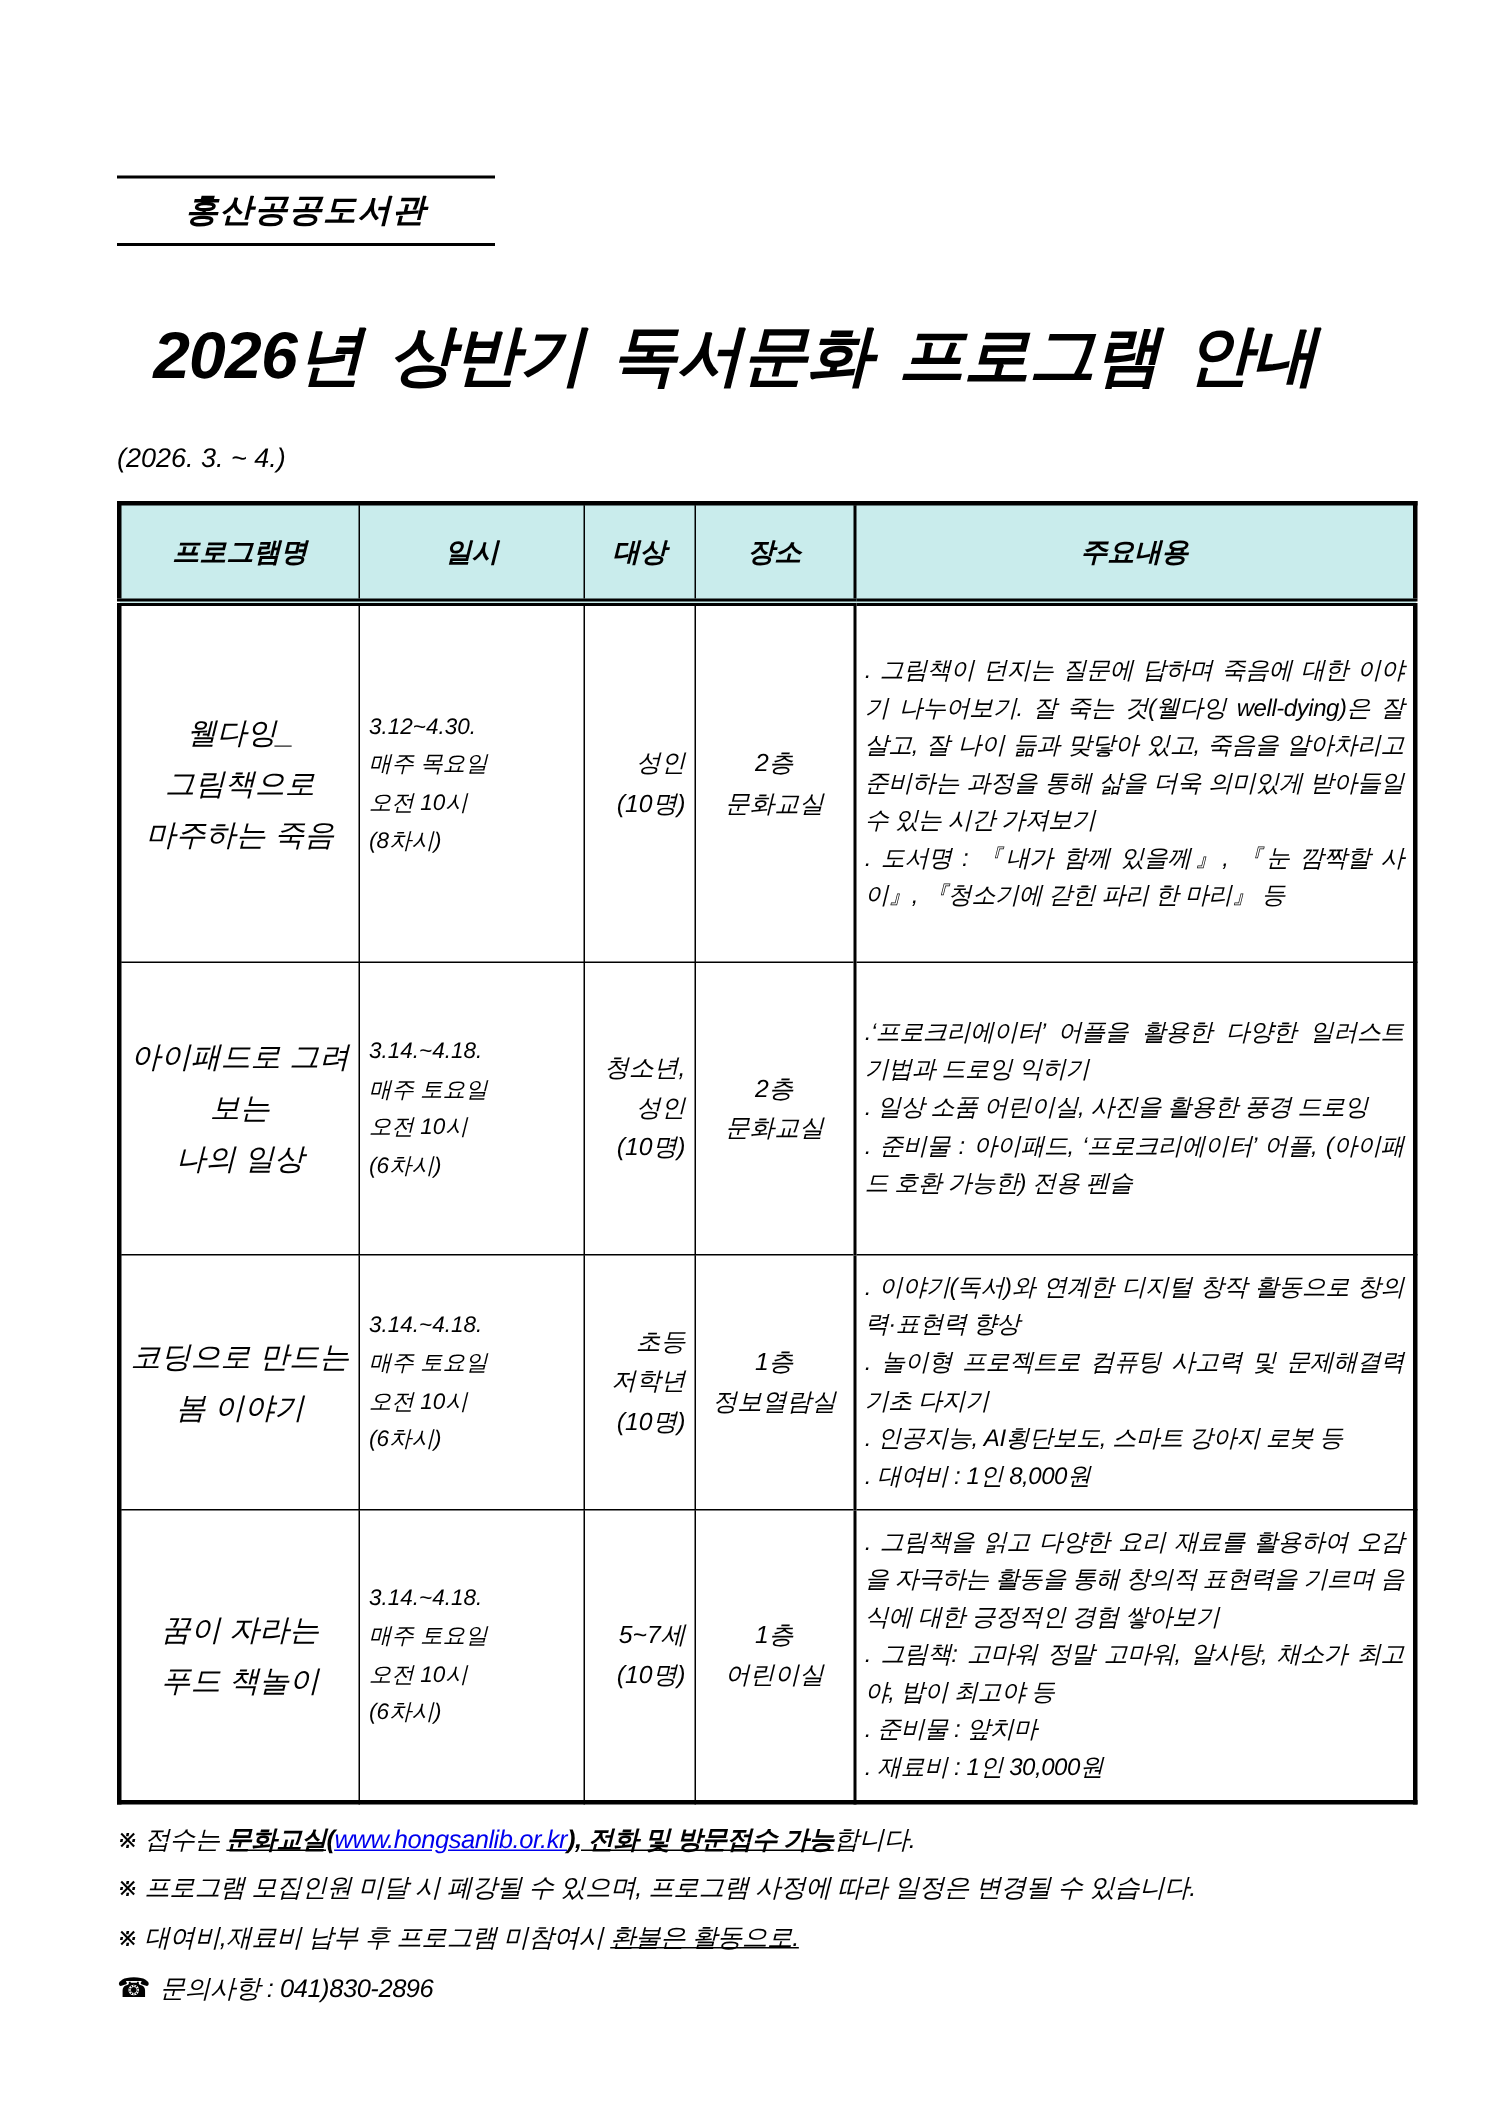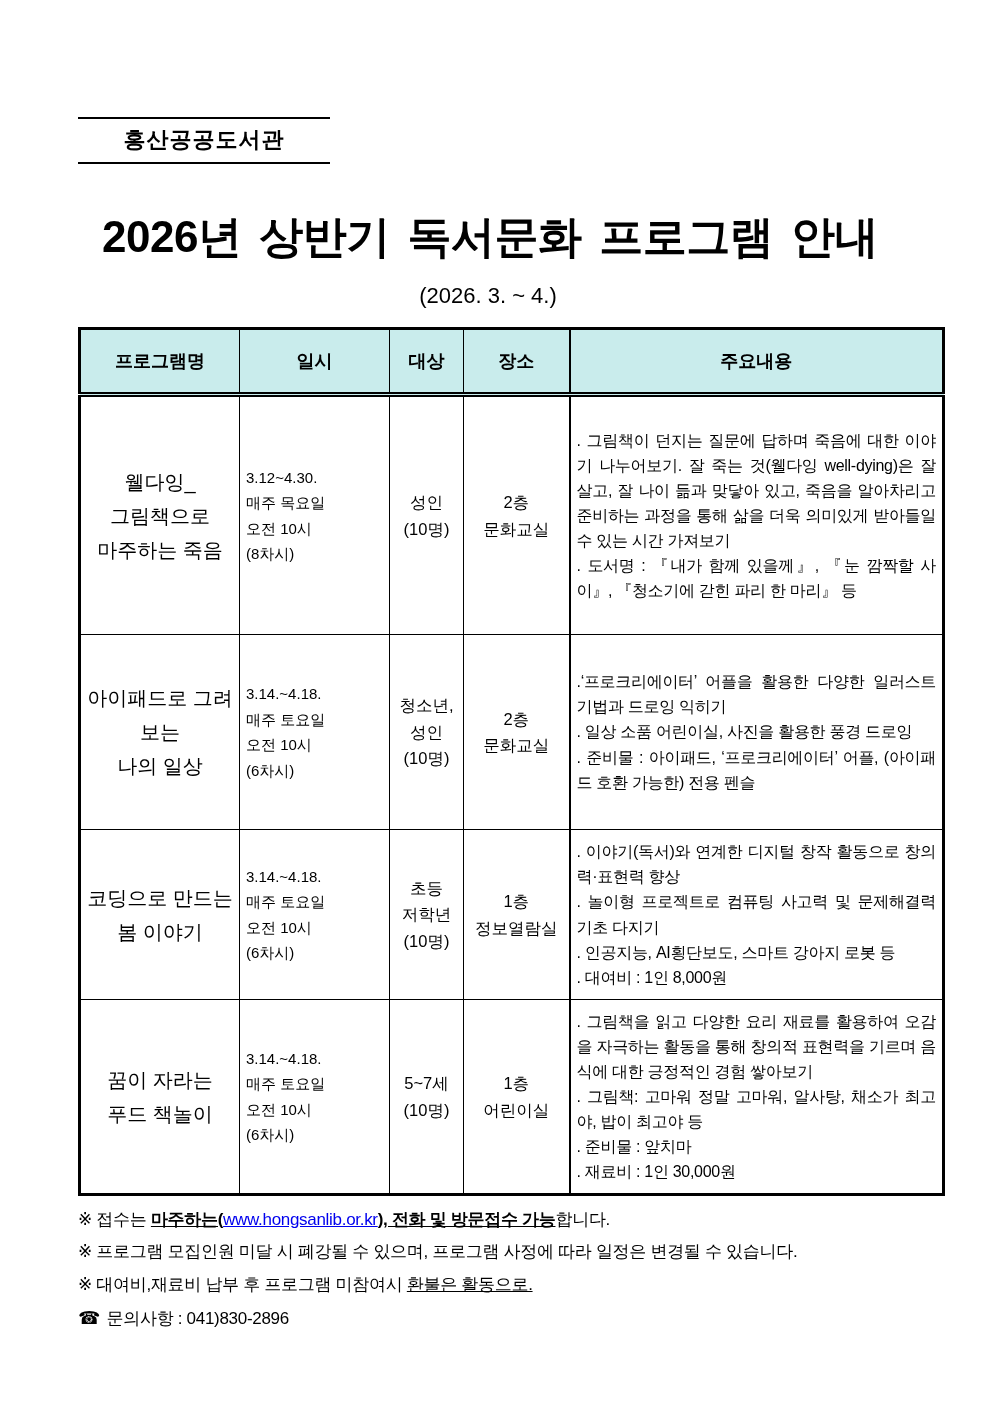--- a/index.html
+++ b/index.html
@@ -1,58 +1,58 @@
 <!DOCTYPE html>
 <html lang="ko" style="--header-bg: #c9ecec; --link-color: #0000ee;"><head>
 <meta charset="utf-8">
 <style>
   html,body{margin:0;padding:0;background:#fff;}
   body{
     width:992px;height:1403px;overflow:hidden;
     font-family:"Liberation Sans","DejaVu Sans",sans-serif;
     color:#000;-webkit-font-smoothing:antialiased;
   }
-  .page{width:824px;margin:0 0 0 78px;padding-top:117px;}
+  .page{width:824px;margin:0 0 0 78px;padding-top:117px;font-style:italic;}
 
   
   .libbox{
     width:252px;border-top:2px solid #000;border-bottom:2px solid #000;
     text-align:center;padding:6px 0 7px 0;box-sizing:border-box;
   }
   .libbox .libname{font-size:22px;font-weight:600;letter-spacing:1px;}
 
   
   .doc-title{
     margin-top:44px;text-align:center;
     font-size:44px;font-weight:800;letter-spacing:-0.5px;
     word-spacing:6px;
   }
 
   
-  .period{margin-top:16px;text-align:center;font-size:22px;padding-right:4px;}
+  .period{margin-top:28px;text-align:left;font-size:18px;padding-right:4px;}
 
   
   table.prg{
     margin-top:18px;width:864px;table-layout:fixed;
     border-collapse:collapse;border:3px solid #000;
   }
   table.prg th,table.prg td{
     border:1px solid #000;vertical-align:middle;box-sizing:border-box;
     padding:6px 6px;
   }
   table.prg thead th{
     background:var(--header-bg,#c9ecec);
     font-size:18px;font-weight:800;height:38px;padding:19px 2px;
     border-bottom:5px double #000;
   }
   td.center,th.center{text-align:center;}
   .preline{white-space:pre-line;}
   td.c-name{font-size:20px;line-height:1.7;text-align:center;}
   td.c-date{font-size:15px;line-height:1.7;text-align:left;}
-  td.c-target{font-size:16.5px;line-height:1.6;text-align:center;}
+  td.c-target{font-size:16.5px;line-height:1.6;text-align:right;}
   td.c-place{font-size:16.5px;line-height:1.6;text-align:center;}
   td.c-detail{
     font-size:16px;line-height:1.57;text-align:justify;
     padding:8px 9px;letter-spacing:-0.3px;
   }
   .thick-left{border-left:2px solid #000 !important;}
   tr.r1{height:240px;} tr.r2{height:195px;} tr.r3{height:170px;} tr.r4{height:195px;}
 
   
   .notes{margin-top:8px;font-size:17px;line-height:1.9;letter-spacing:-0.3px;}
@@ -155,21 +155,21 @@
         <td class="c-detail preline thick-left">. 그림책을 읽고 다양한 요리 재료를 활용하여 오감을 자극하는 활동을 통해 창의적 표현력을 기르며 음식에 대한 긍정적인 경험 쌓아보기
 . 그림책: 고마워 정말 고마워, 알사탕, 채소가 최고야, 밥이 최고야 등
 . 준비물 : 앞치마
 . 재료비 : 1인 30,000원</td>
       </tr>
     </tbody>
   </table>
 
   <div class="notes">
     <div class="note">
-      <span>※ 접수는 </span><span class="bold-u">마주하는(</span><a class="link bold-u" href="#" style="font-weight:400">www.hongsanlib.or.kr</a><span class="bold-u">), 전화 및 방문접수 가능</span><span>합니다.</span>
+      <span>※ 접수는 </span><span class="bold-u">문화교실(</span><a class="link bold-u" href="#" style="font-weight:400">www.hongsanlib.or.kr</a><span class="bold-u">), 전화 및 방문접수 가능</span><span>합니다.</span>
     </div>
     <div class="note">※ 프로그램 모집인원 미달 시 폐강될 수 있으며, 프로그램 사정에 따라 일정은 변경될 수 있습니다.</div>
     <div class="note">
       <span>※ 대여비,재료비 납부 후 프로그램 미참여시 </span><span class="u">환불은 활동으로.</span>
     </div>
     <div class="note">
       <span class="phone-glyph">☎</span><span> 문의사항 : 041)830-2896</span>
     </div>
   </div>
 

